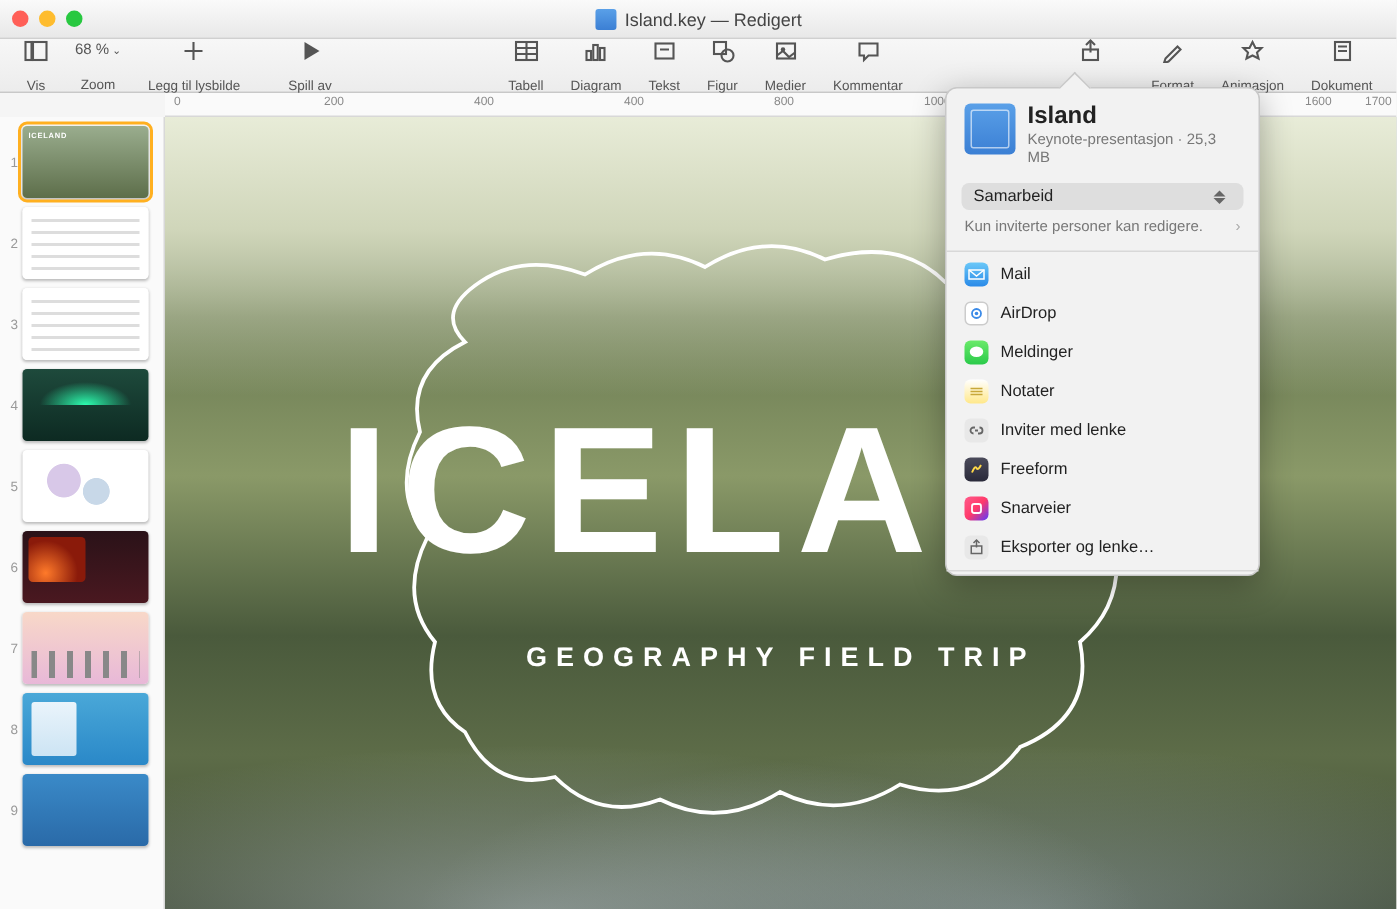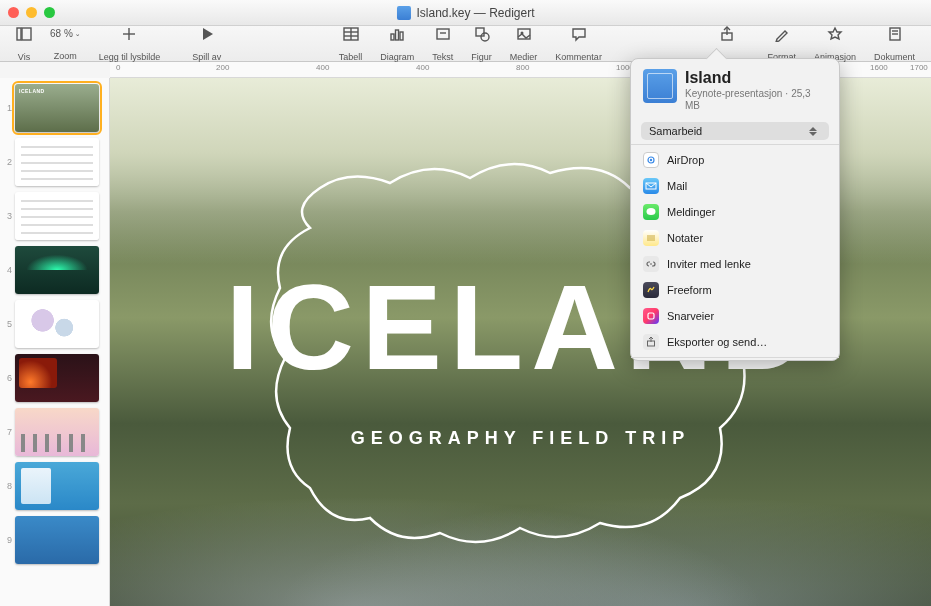--- a/index.html
+++ b/index.html
@@ -307,38 +307,42 @@
       <div class="pop-filemeta"><span>Keynote-presentasjon</span> · <span>25,3 MB</span></div>
     </div>
   </div>
   <div class="pop-collab">
     <span>Samarbeid</span>
     <span class="pop-collab-arrows">
         <span class="up"></span>
         <span class="dn"></span>
       </span>
   </div>
+  <div class="pop-perm">
+    <span>Kun inviterte personer kan redigere.</span>
+    <span class="chev">›</span>
+  </div>
   <div class="pop-sep"></div>
+  <div class="pop-item">
+      <span class="pop-icon" style="background:linear-gradient(#6ac8f8,#2a8ae8)">
+        <svg viewBox="0 0 12 12">
+          <rect x="1" y="3" width="10" height="6" fill="none" stroke="#fff"></rect>
+          <polyline points="1,3 6,7 11,3" fill="none" stroke="#fff"></polyline>
+        </svg>
+      </span>
+      <span>Mail</span>
+    </div>
   <div class="pop-item">
       <span class="pop-icon" style="background:#fff;border:1px solid #ccc">
         <svg viewBox="0 0 12 12">
           <circle cx="6" cy="6" r="3" fill="none" stroke="#3a8ae8" stroke-width="1.2"></circle>
           <circle cx="6" cy="6" r="1.2" fill="#3a8ae8"></circle>
         </svg>
       </span>
       <span>AirDrop</span>
-    </div>
-  <div class="pop-item">
-      <span class="pop-icon" style="background:linear-gradient(#6ac8f8,#2a8ae8)">
-        <svg viewBox="0 0 12 12">
-          <rect x="1" y="3" width="10" height="6" fill="none" stroke="#fff"></rect>
-          <polyline points="1,3 6,7 11,3" fill="none" stroke="#fff"></polyline>
-        </svg>
-      </span>
-      <span>Mail</span>
     </div>
   <div class="pop-item">
       <span class="pop-icon" style="background:linear-gradient(#6aea6a,#2aca4a)">
         <svg viewBox="0 0 12 12">
           <ellipse cx="6" cy="5.5" rx="4.5" ry="3.5" fill="#fff"></ellipse>
         </svg>
       </span>
       <span>Meldinger</span>
     </div>
   <div class="pop-item">
@@ -376,16 +380,16 @@
       <span>Snarveier</span>
     </div>
   <div class="pop-item">
       <span class="pop-icon" style="background:#e8e8e8">
         <svg viewBox="0 0 12 12">
           <rect x="2.5" y="5" width="7" height="5" fill="none" stroke="#666"></rect>
           <line x1="6" y1="1" x2="6" y2="6" stroke="#666"></line>
           <polyline points="4,3 6,1 8,3" fill="none" stroke="#666"></polyline>
         </svg>
       </span>
-      <span>Eksporter og send…</span>
+      <span>Eksporter og lenke…</span>
     </div>
   <div class="pop-sep"></div>
 </div>
 
 </body></html>

